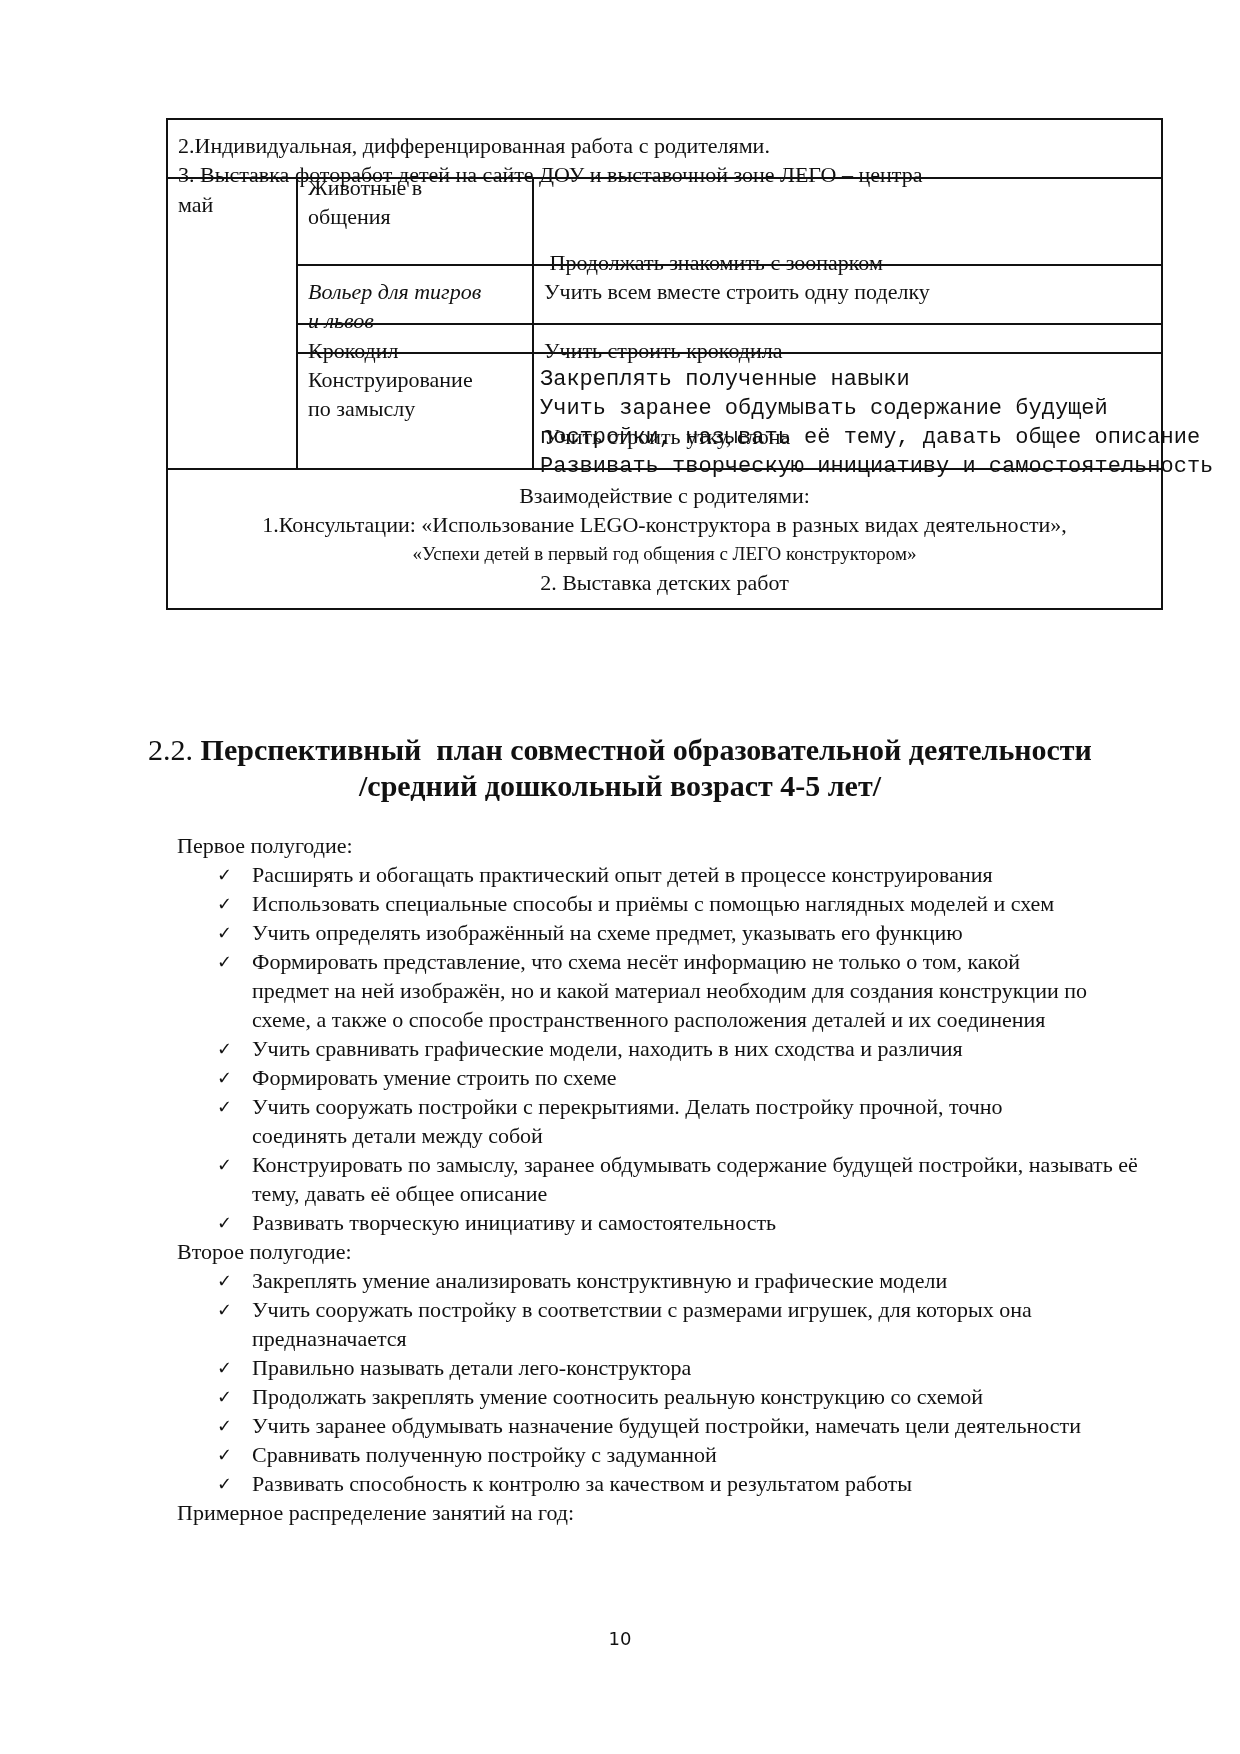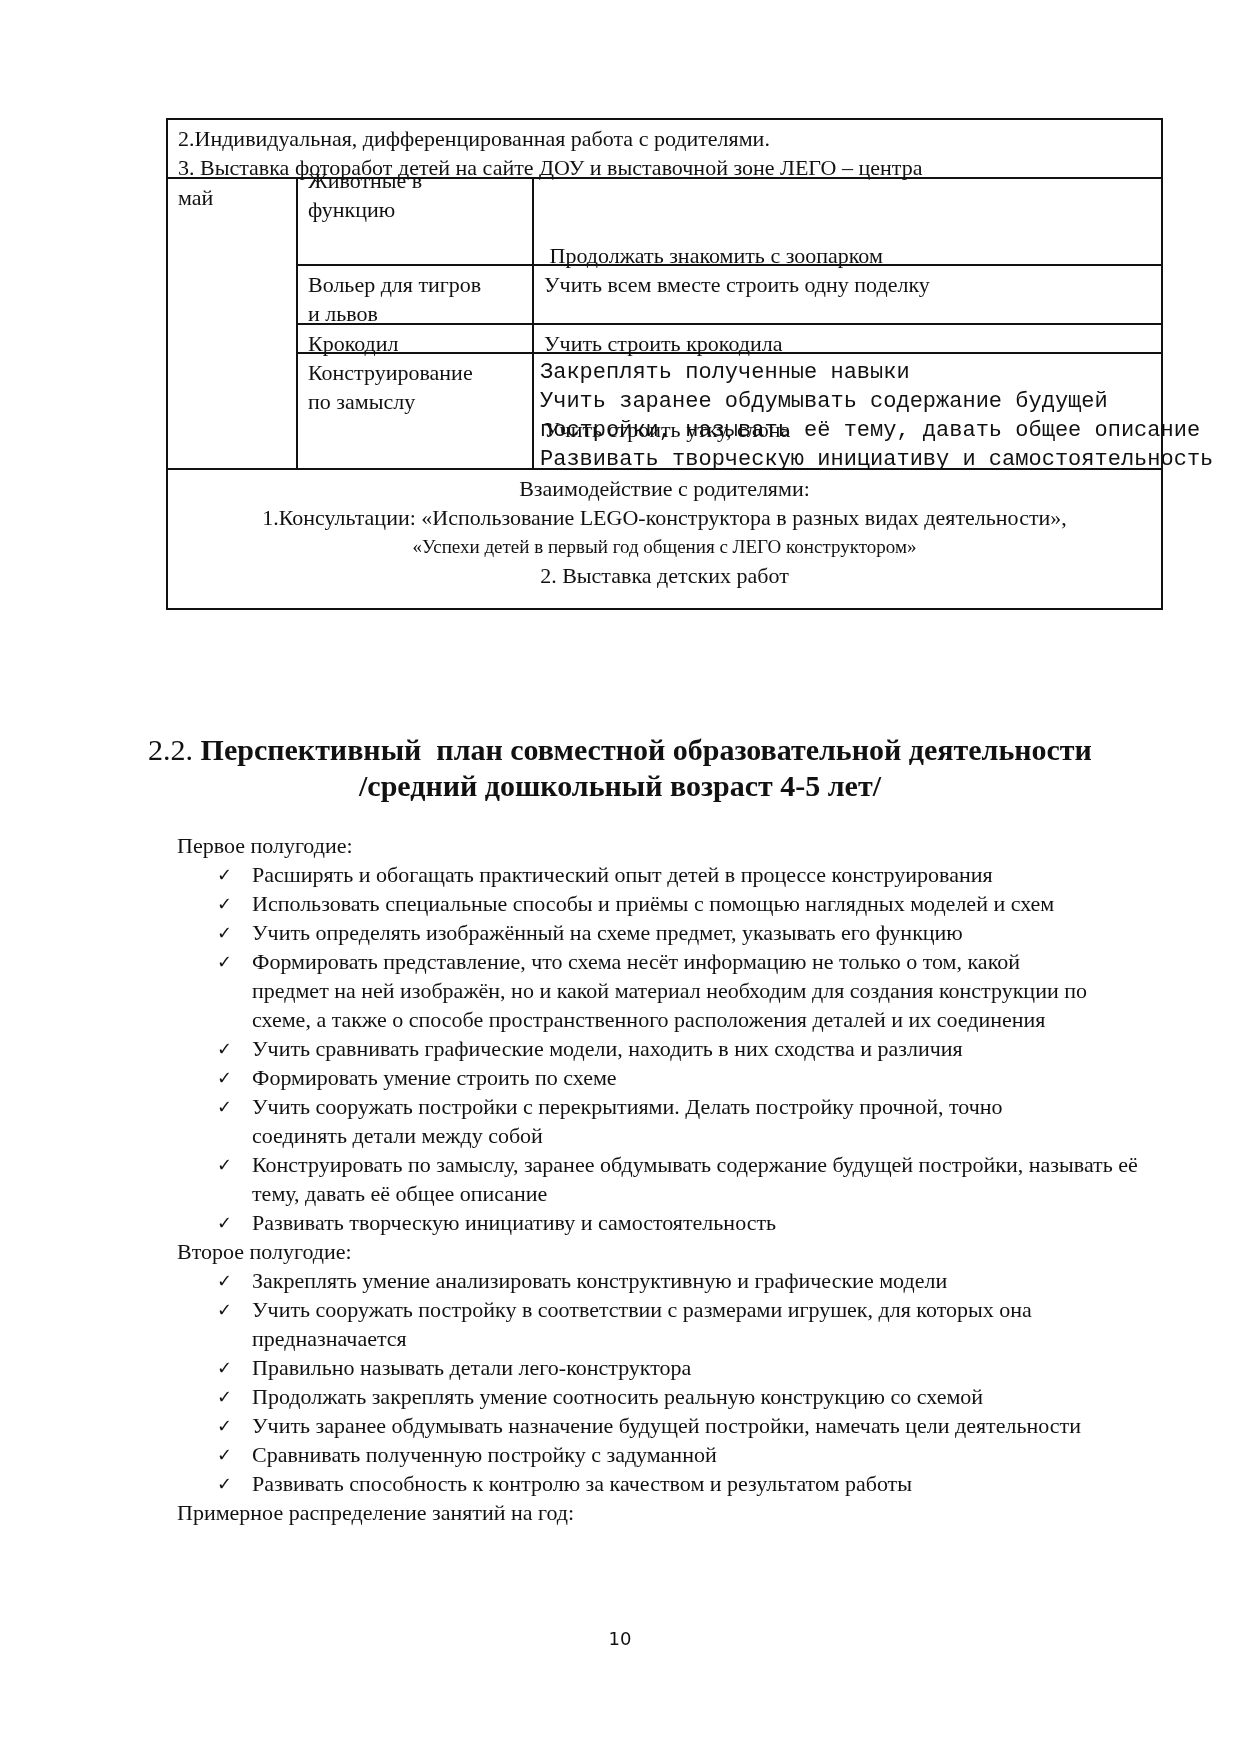--- a/index.html
+++ b/index.html
@@ -3,21 +3,21 @@
 <meta charset="utf-8">
 <style>
   html, body { margin: 0; padding: 0; background: #ffffff; }
   body { width: 1240px; height: 1754px; position: relative; overflow: hidden;
          font-family: "Liberation Serif", serif; color: #111; }
   .page { position: absolute; left: 0; top: 0; width: 1240px; height: 1754px; }
 
   
   .tbl { position: absolute; left: 166px; top: 118px; width: 997px; height: 492px;
          border: 2px solid #111; box-sizing: border-box; font-size: 22px; line-height: 29px; }
-  .tbl .cell { position: absolute; box-sizing: border-box; padding: 4px 10px; white-space: nowrap; }
+  .tbl .cell { position: absolute; box-sizing: border-box; padding: 11px 10px; white-space: nowrap; }
   .hline { position: absolute; height: 2px; background: #111; }
   .vline { position: absolute; width: 2px; background: #111; }
   .line { display: block; }
 
   
   .heading { position: absolute; left: 0; width: 1240px; text-align: center; font-size: 30px;
              line-height: 36px; font-weight: bold; }
   .heading .num { font-weight: normal; }
 
   
@@ -43,30 +43,30 @@
     <div class="hline" style="left:0; top:57px; width:993px;"></div>
 
     <div class="cell" style="left:0; top:59px; width:128px;">
       <span class="line">май</span>
     </div>
     <div class="vline" style="left:128px; top:57px; height:293px;"></div>
     <div class="vline" style="left:364px; top:57px; height:293px;"></div>
 
     <div class="cell" style="left:130px; top:42px; width:191px;">
       <span class="line">Животные в</span>
-      <span class="line">функцию</span>
+      <span class="line">общения</span>
     </div>
     <div class="cell" style="left:366px; top:59px; width:627px; white-space:pre;">
       <span class="line"> Продолжать знакомить с зоопарком</span>
       <span class="line" style="height:29px;"></span>
       <span class="line">Учить строить утку, слона</span>
     </div>
     <div class="hline" style="left:128px; top:144px; width:865px;"></div>
 
-    <div class="cell" style="left:130px; top:146px; width:234px;">
+    <div class="cell" style="left:130px; top:146px; width:234px;font-style:italic;">
       <span class="line">Вольер для тигров</span>
       <span class="line">и львов</span>
     </div>
     <div class="cell" style="left:366px; top:146px; width:627px;">
       <span class="line">Учить всем вместе строить одну поделку</span>
     </div>
     <div class="hline" style="left:128px; top:203px; width:865px;"></div>
 
     <div class="cell" style="left:130px; top:205px; width:234px;">
       <span class="line">Крокодил</span>

